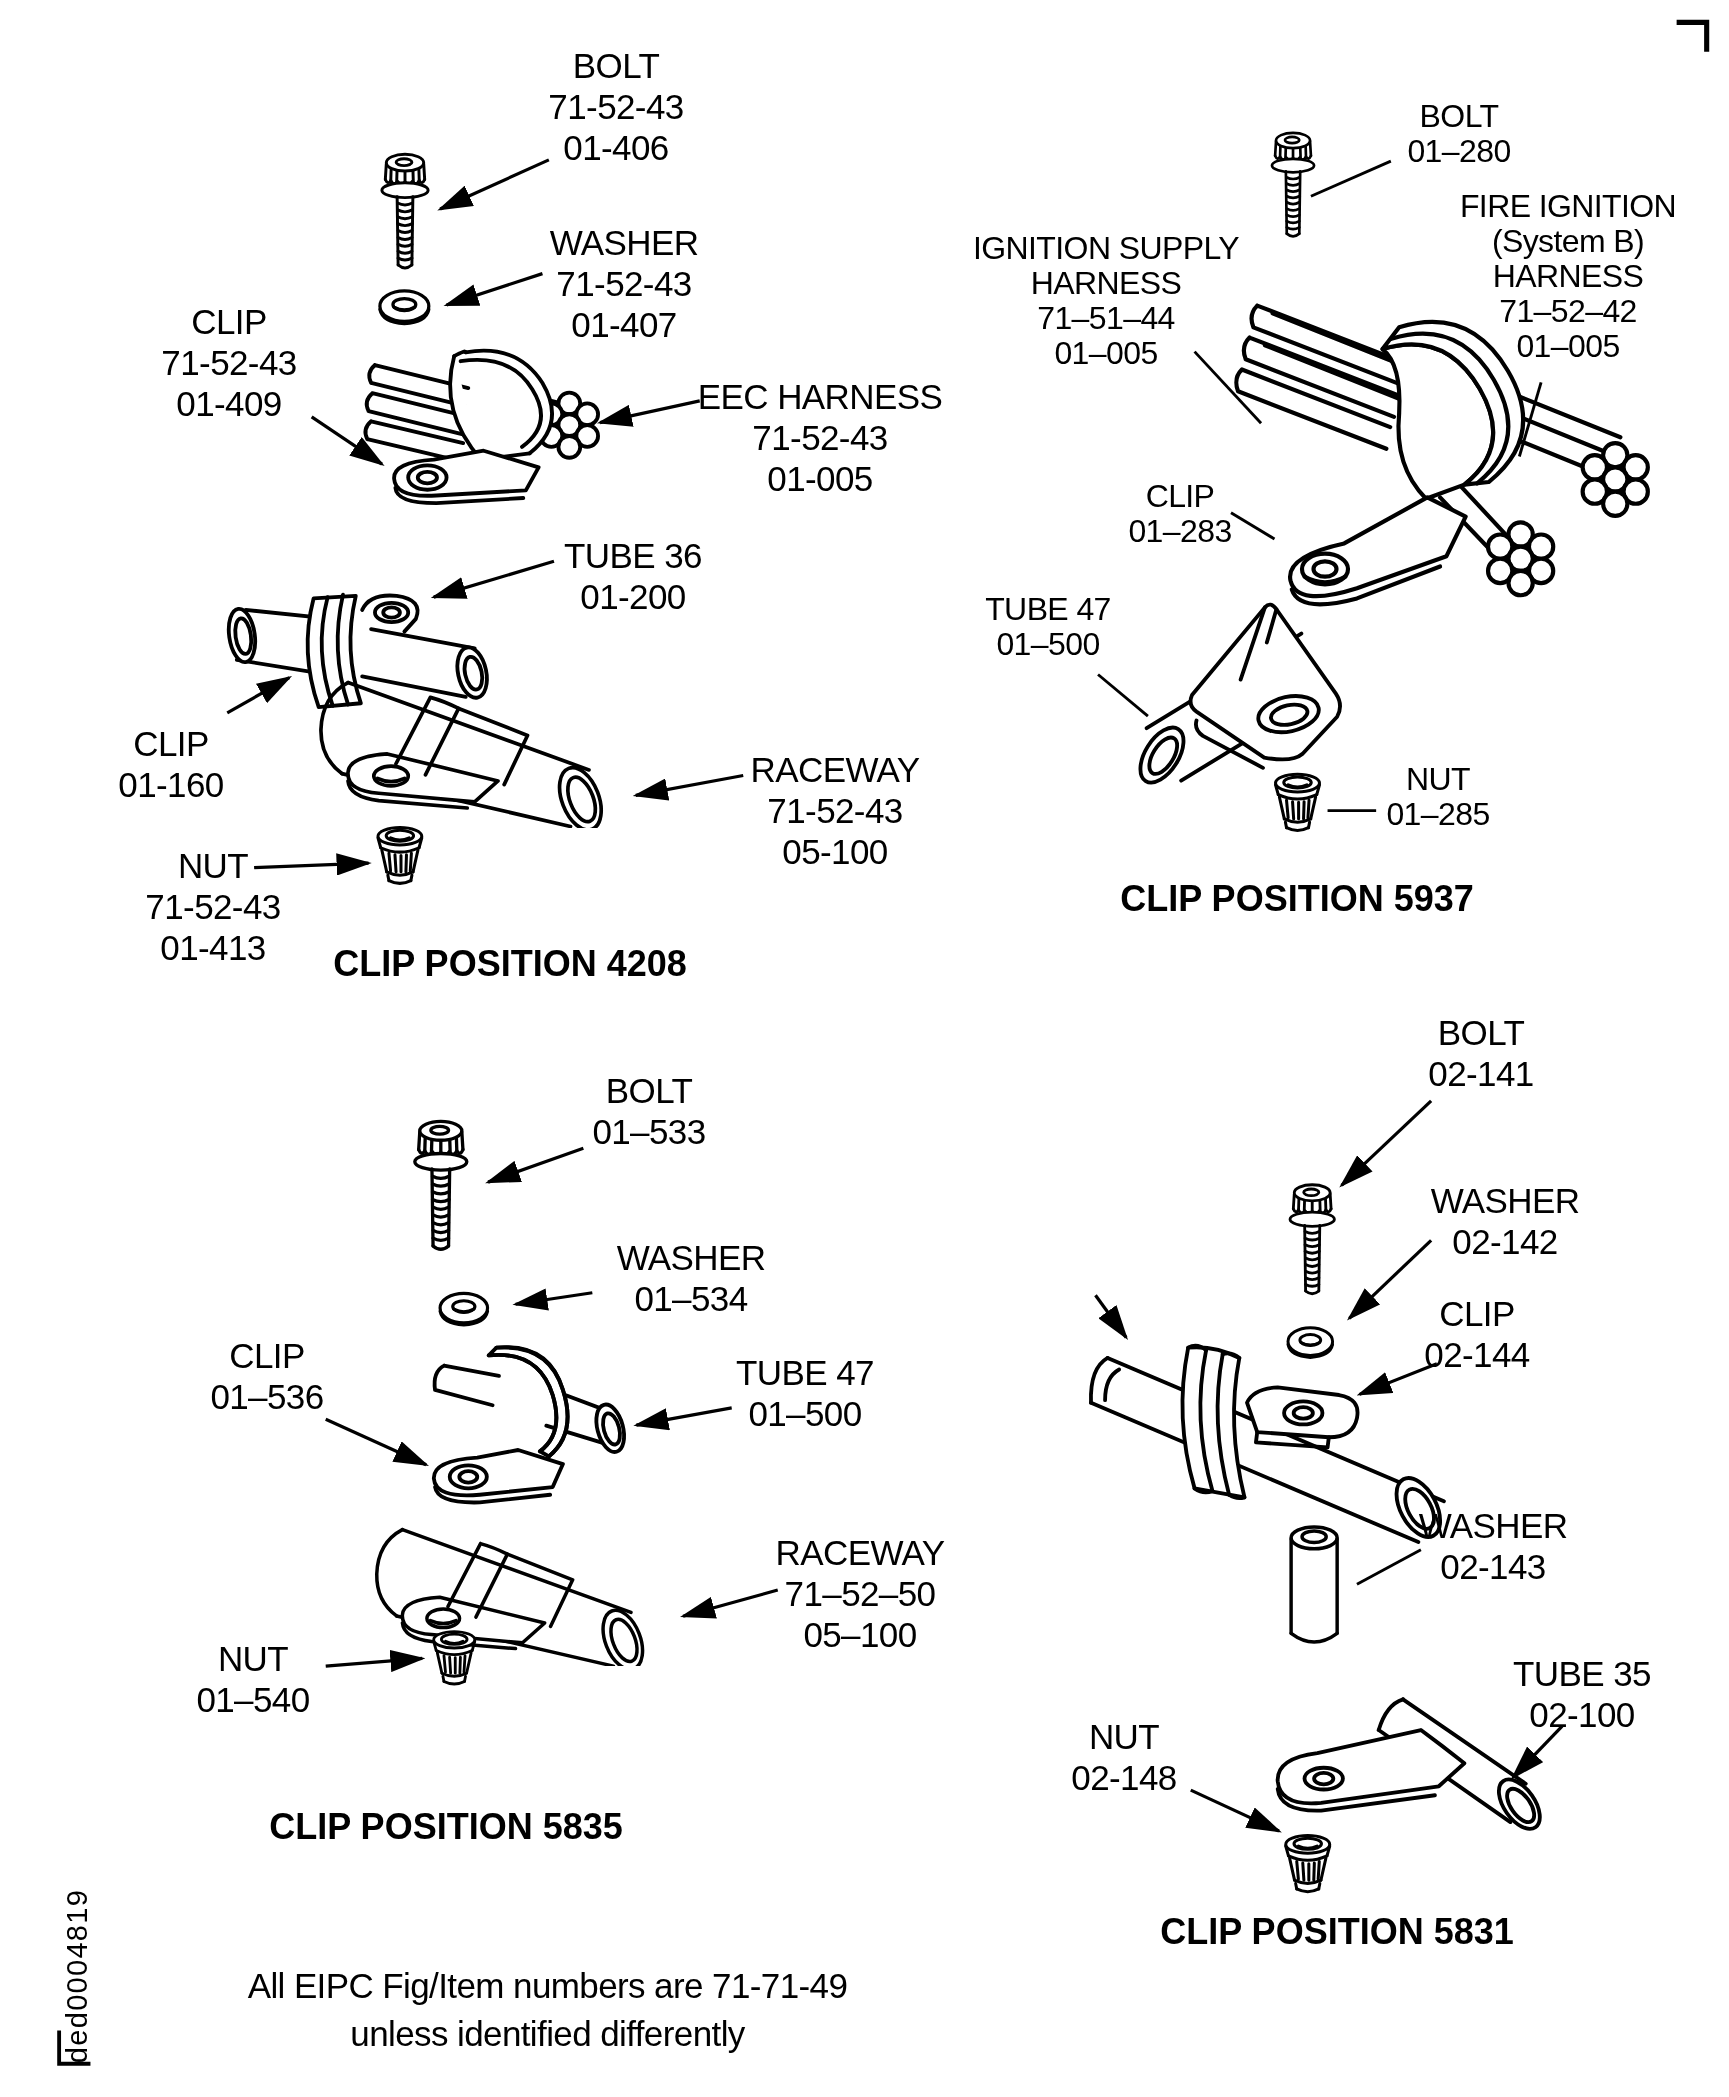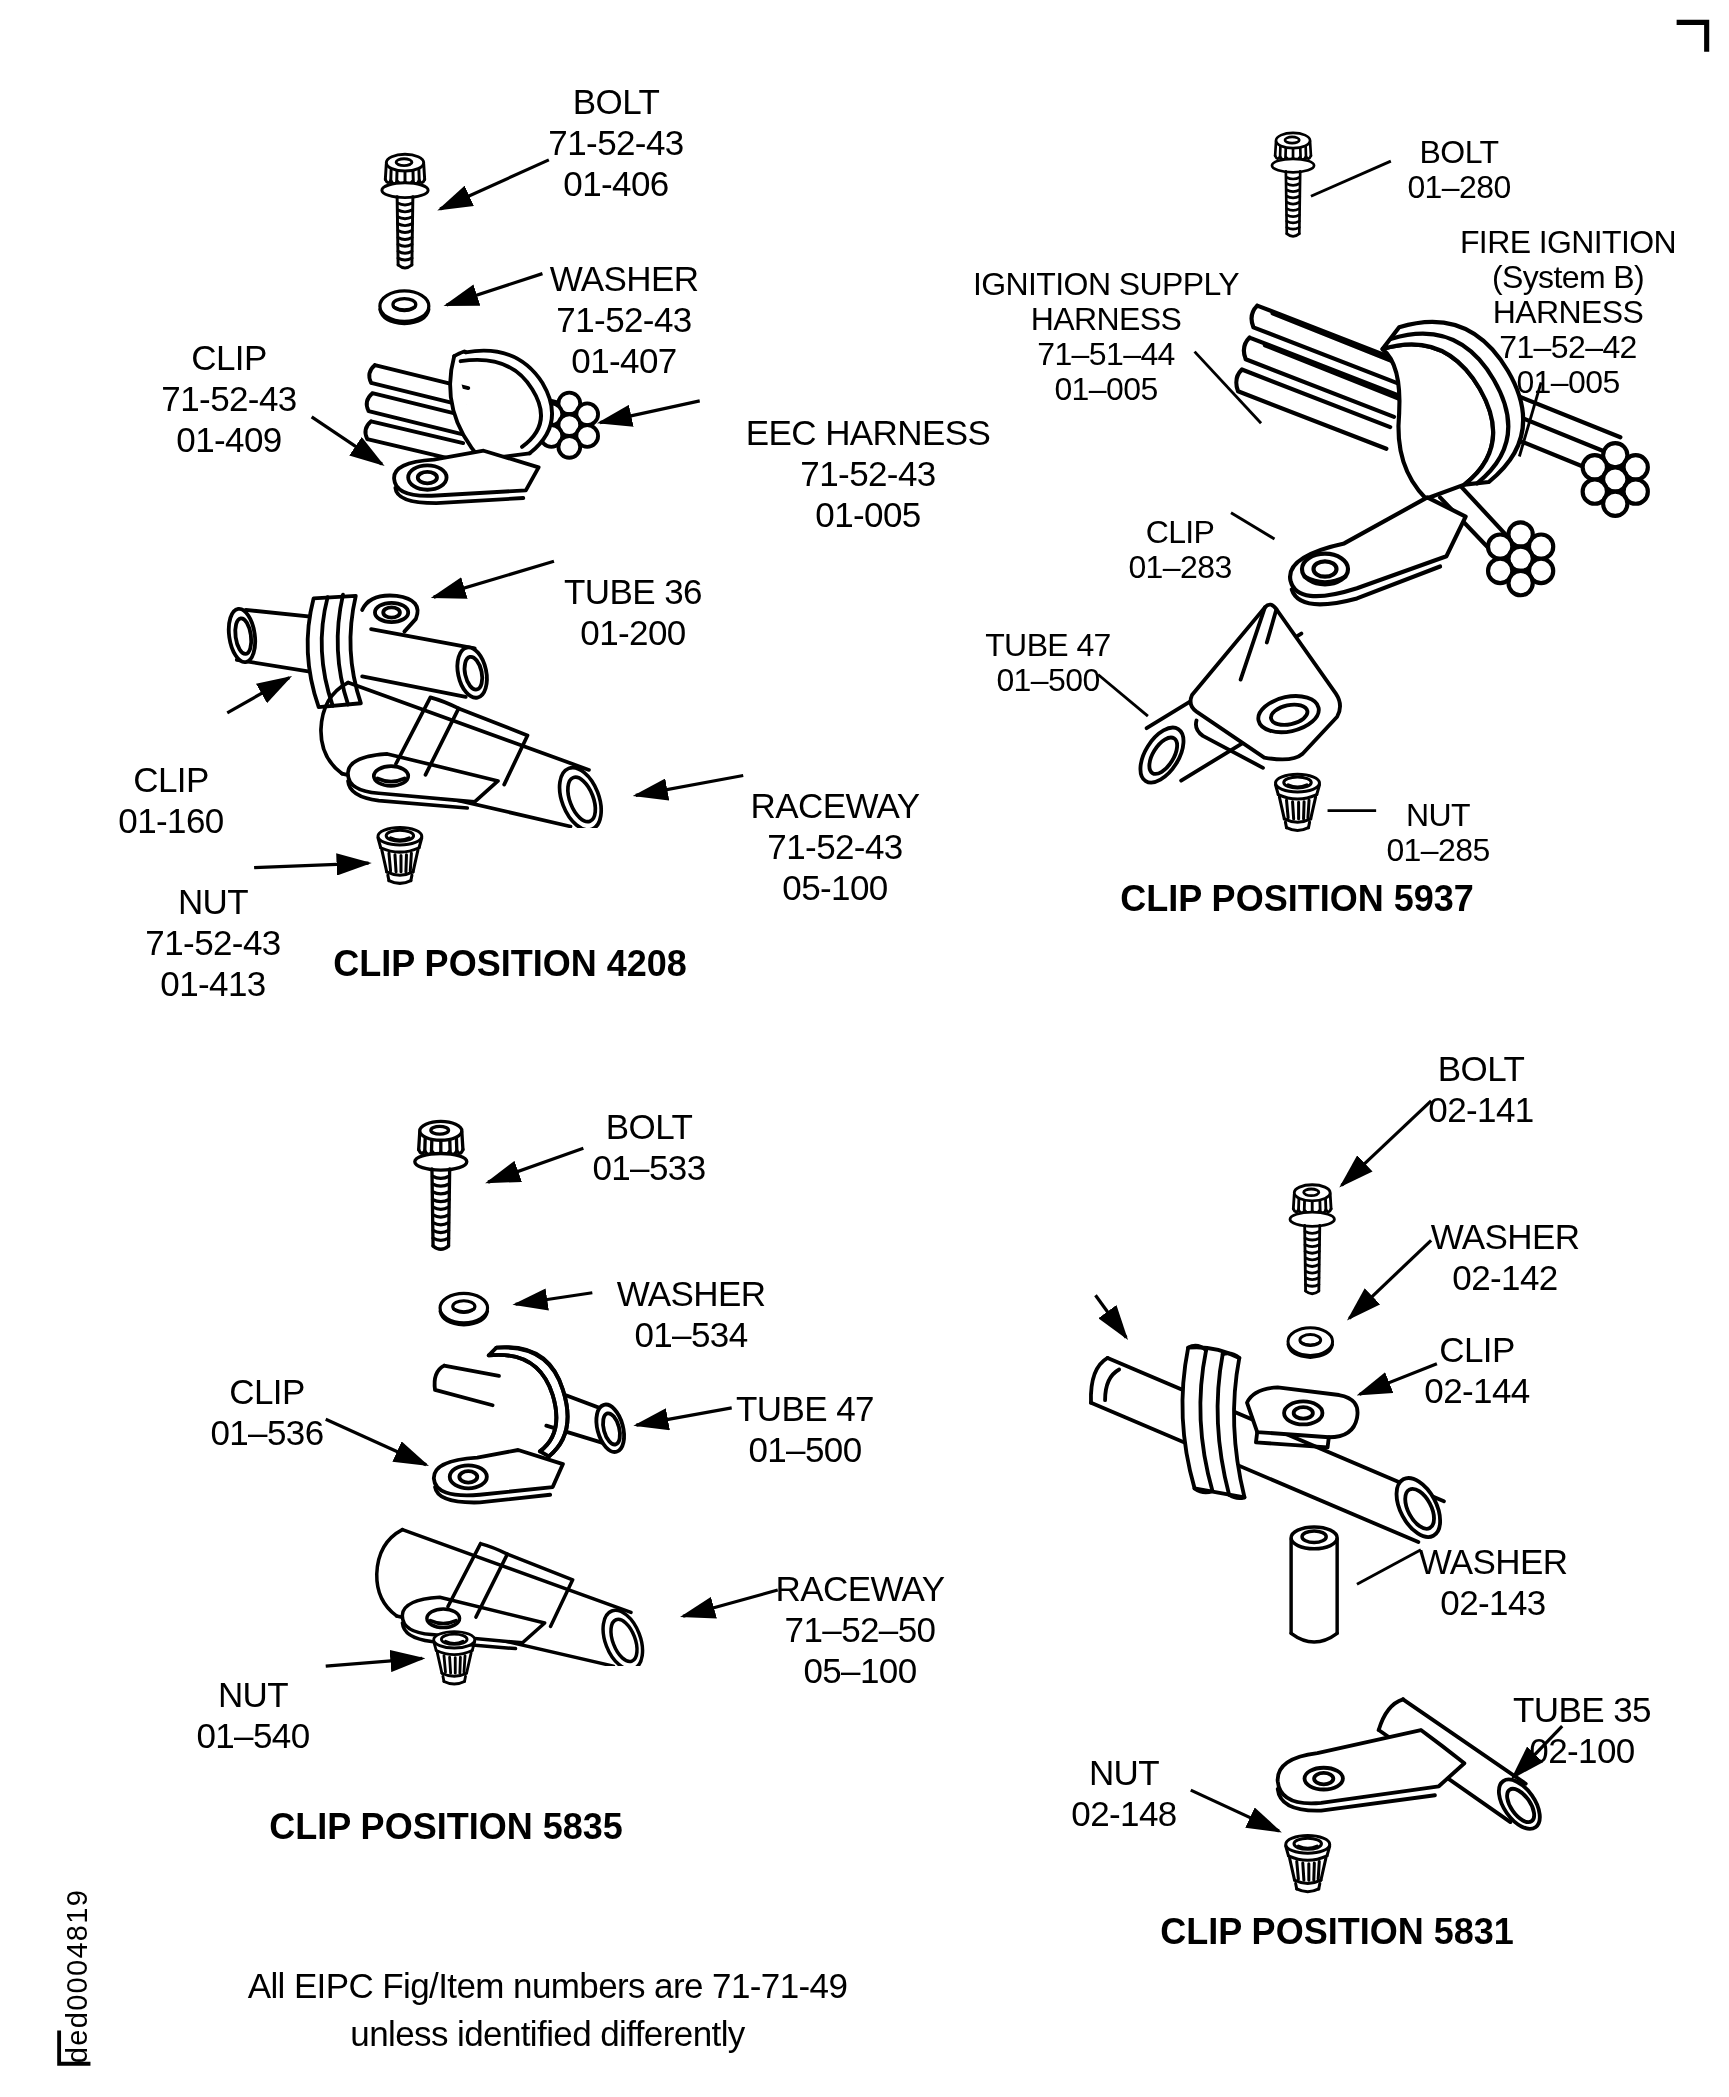--- a/index.html
+++ b/index.html
@@ -1,20 +1,20 @@
 <!DOCTYPE html>
 <html style="font-size:10.2px"><head>
 <meta charset="utf-8">
 <style>
   html,body{margin:0;padding:0;background:#fff;}
   #page{position:relative;width:1730px;height:2097px;background:#ffffff;overflow:hidden;
         font-family:"Liberation Sans","DejaVu Sans",sans-serif;color:#000;}
   #art{position:absolute;left:0;top:0;width:1730px;height:2097px;}
   .lbl{position:absolute;width:320px;text-align:center;font-size:35px;line-height:41px;
-       letter-spacing:-0.6px;font-weight:500;white-space:nowrap;margin-top:36px;}
+       letter-spacing:-0.6px;font-weight:500;white-space:nowrap;}
   .lbl.q2{font-size:32px;line-height:35px;}
   .cap{position:absolute;width:384px;text-align:center;font-size:36px;letter-spacing:0;
        font-weight:700;white-space:nowrap;}
   .footnote{position:absolute;left:132px;top:1962px;width:831px;text-align:center;
        font-size:35px;line-height:48px;letter-spacing:-0.6px;}
   .side-id{position:absolute;left:77px;top:1976px;transform:translate(-50%,-50%) rotate(-90deg);
        font-size:29px;letter-spacing:1.3px;white-space:nowrap;}
 </style>
 </head>
 <body>
@@ -306,21 +306,21 @@
 <div class="lbl" style="left:464px;top:222px">
   <div>WASHER</div>
   <div>71-52-43</div>
   <div>01-407</div>
 </div>
 <div class="lbl" style="left:69px;top:301px">
   <div>CLIP</div>
   <div>71-52-43</div>
   <div>01-409</div>
 </div>
-<div class="lbl" style="left:708px;top:376px">
+<div class="lbl" style="left:660px;top:376px">
   <div>EEC HARNESS</div>
   <div>71-52-43</div>
   <div>01-005</div>
 </div>
 <div class="lbl" style="left:473px;top:535px">
   <div>TUBE 36</div>
   <div>01-200</div>
 </div>
 <div class="lbl" style="left:11px;top:723px">
   <div>CLIP</div>

